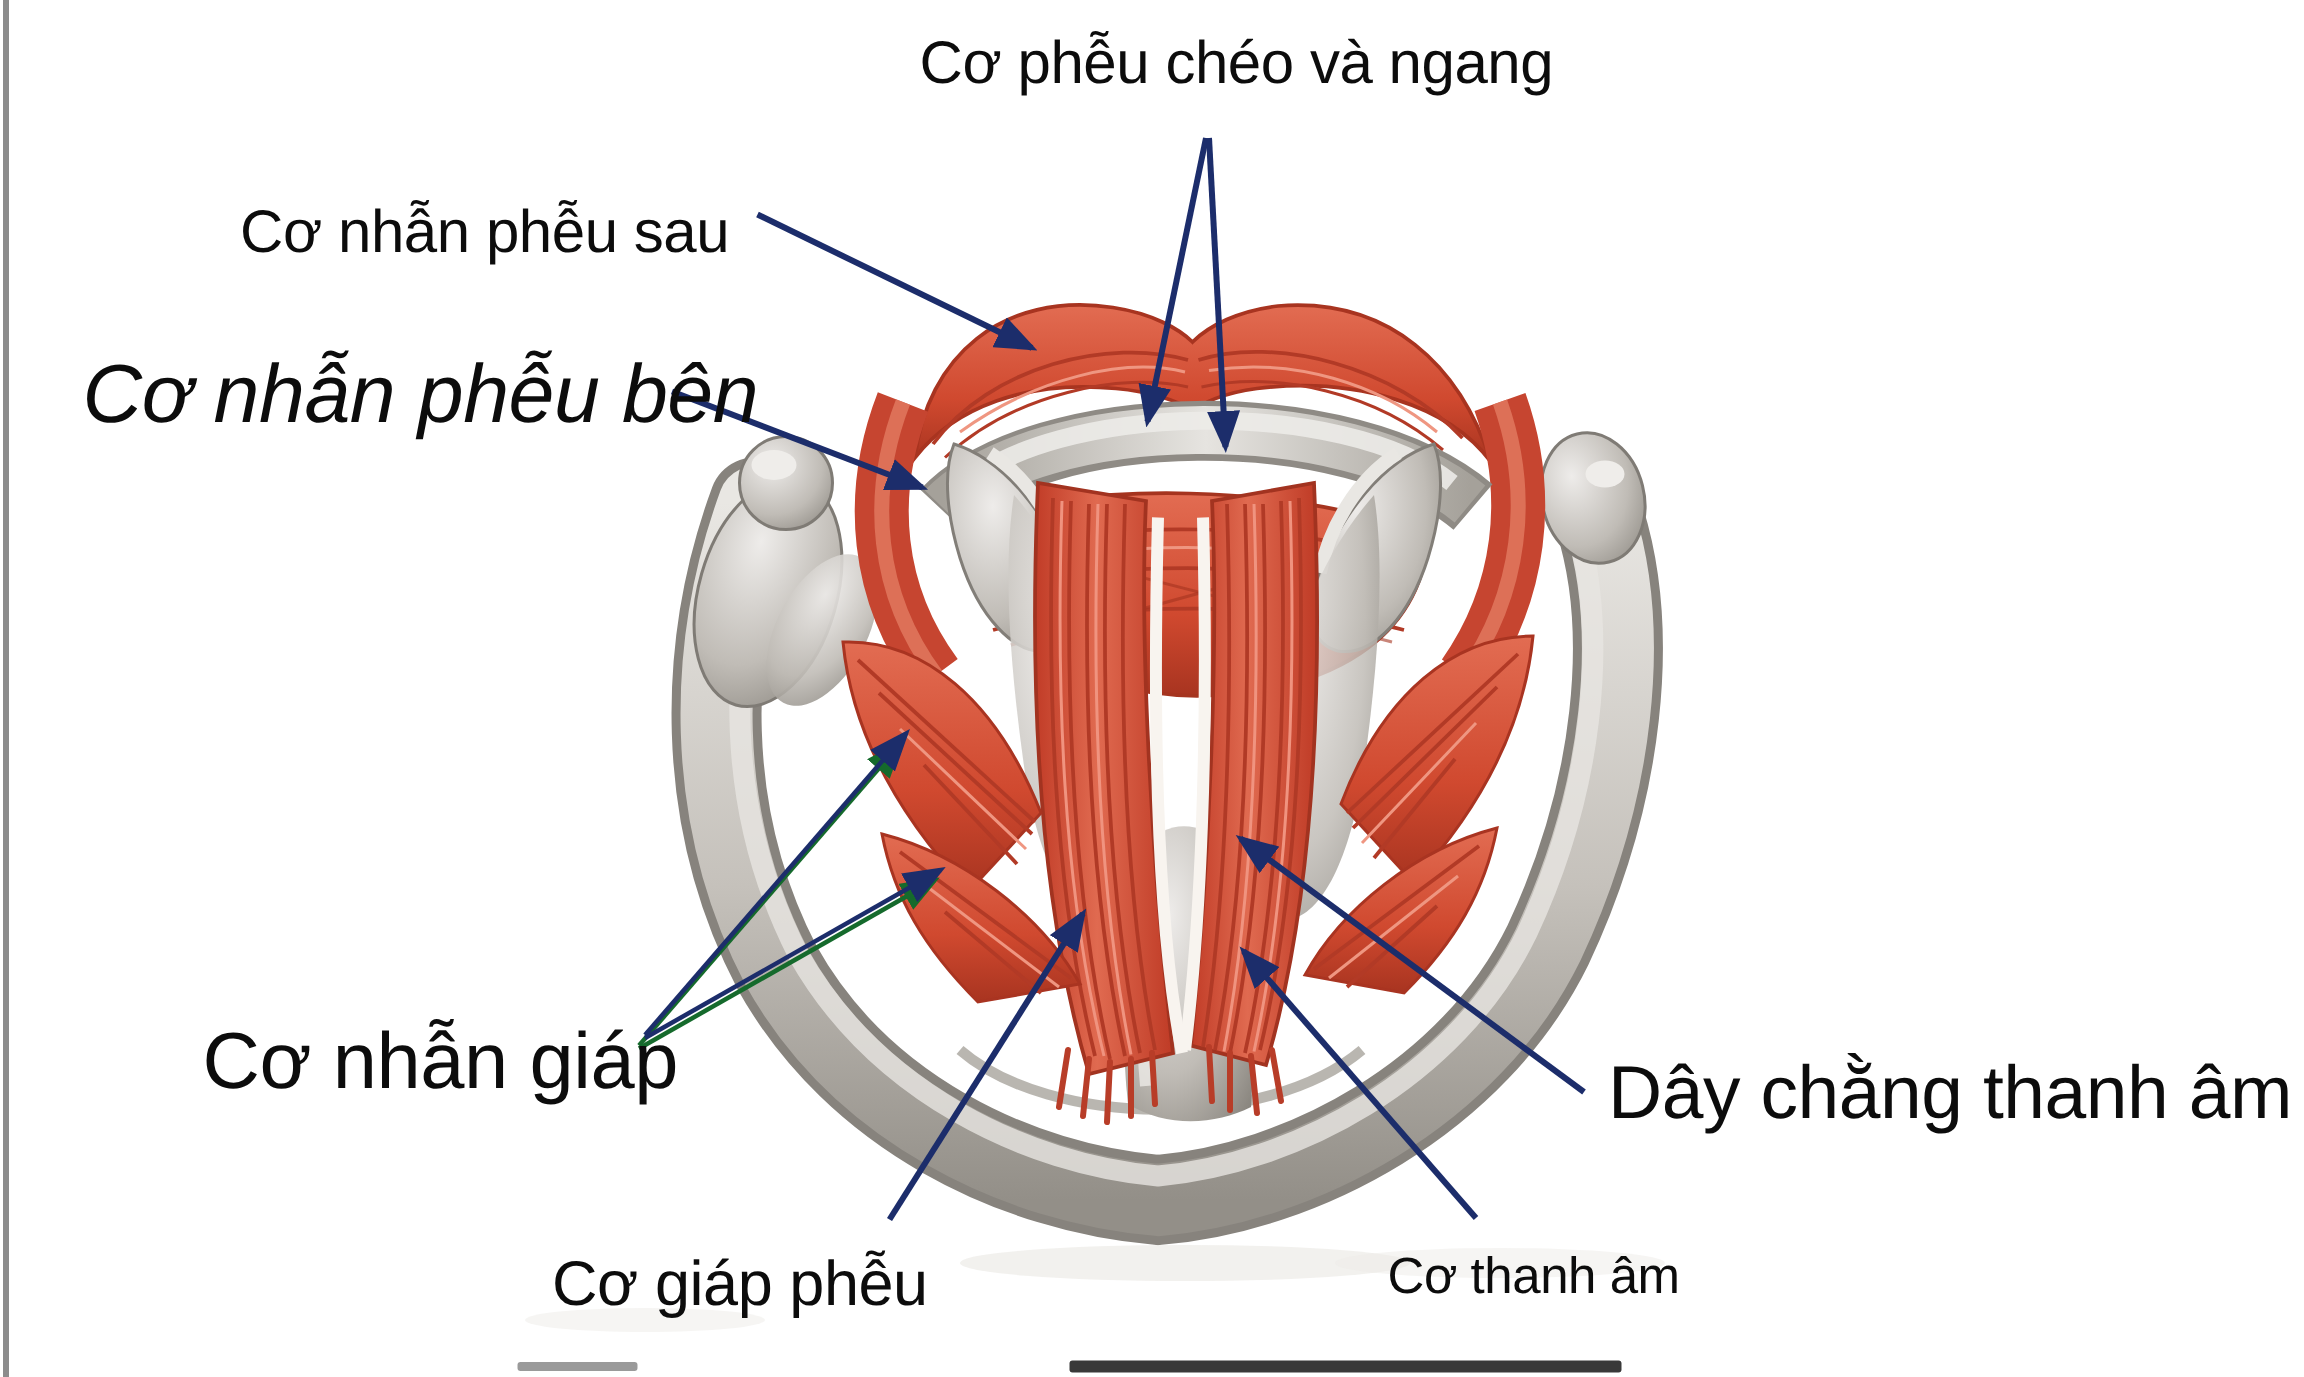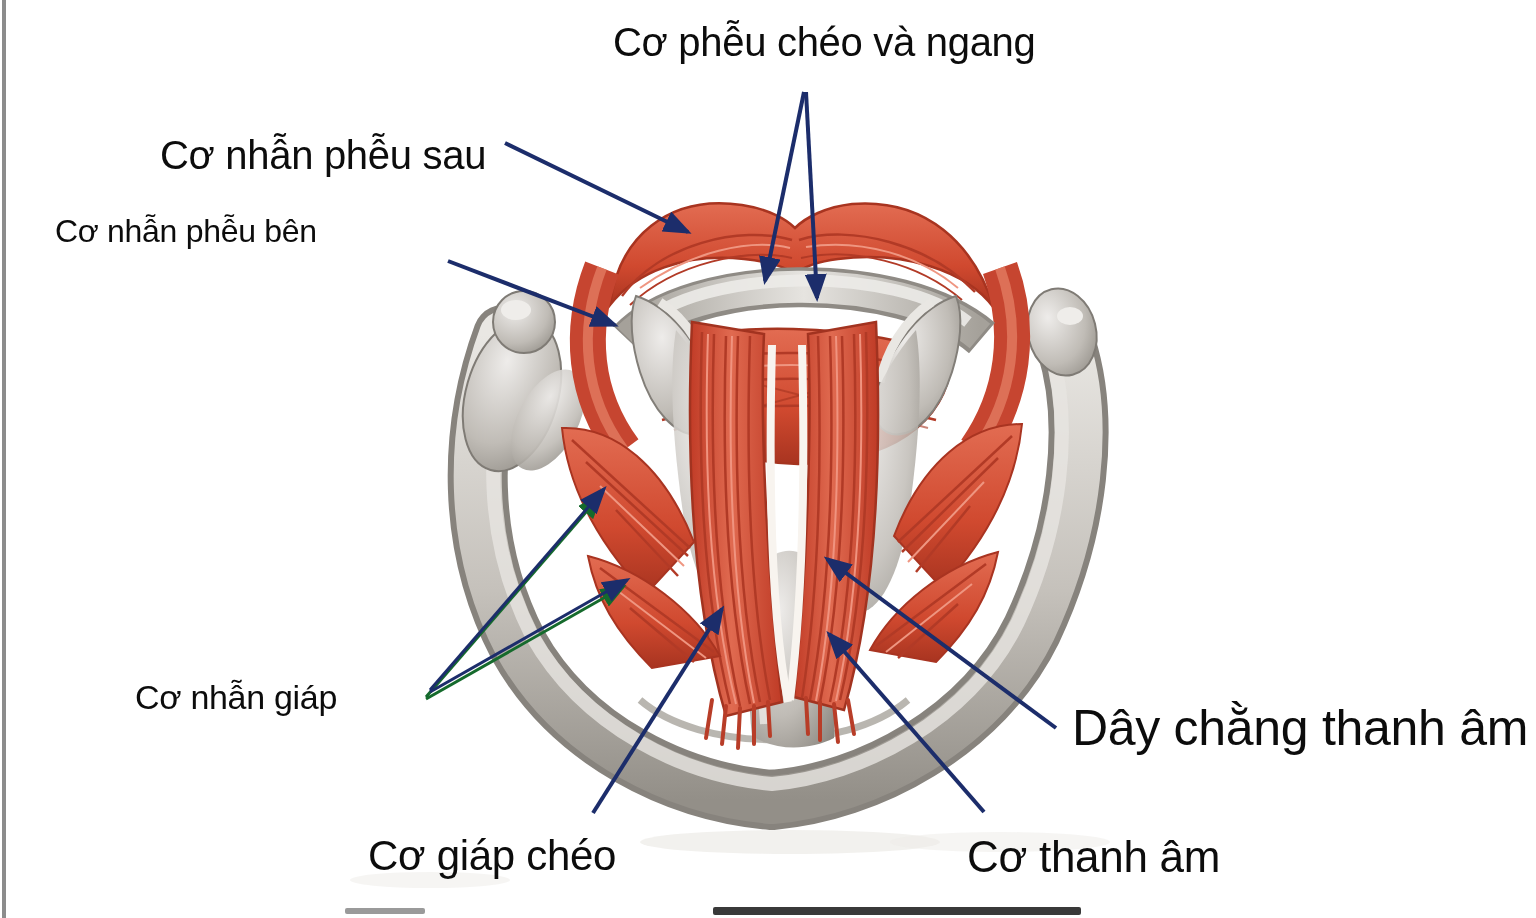--- a/index.html
+++ b/index.html
@@ -17,24 +17,24 @@
   .fig-label{
     position:absolute;
     font-size:40px;
     line-height:1.1;
     color:#0c0c0c;
     white-space:nowrap;
     letter-spacing:-0.3px;
   }
   .lbl-top      {left:613px; top:20px;}
   .lbl-sau      {left:160px; top:99px;margin-top:34px;}
-  .lbl-ben      {left:55px;  top:214px; font-size:32px;}
-  .lbl-giap     {left:135px; top:679px; font-size:34px;}
+  .lbl-ben      {left:55px;  top:232px; font-size:55px;font-style:italic;}
+  .lbl-giap     {left:135px; top:679px; font-size:53px;}
   .lbl-giappheu {left:368px; top:833px; font-size:42px;}
-  .lbl-thanham  {left:967px; top:833px; font-size:44px;}
+  .lbl-thanham  {left:925px; top:833px; font-size:34px;}
   .lbl-daychang {left:1072px;top:701px; font-size:50px;}
   .art{position:absolute;left:0;top:0;}
   .cutoff-bar{
     position:absolute;background:#1e1e1e;border-radius:2px;
   }
   .cutoff-main{left:713px;top:907px;width:368px;height:8px;opacity:.88;}
   .cutoff-small{left:345px;top:908px;width:80px;height:6px;opacity:.45;}
 </style>
 </head>
 <body>
@@ -253,19 +253,19 @@
       <g>
         <line x1="1056" y1="728" x2="827" y2="559" stroke="#1c2d6b" stroke-width="4" marker-end="url(#headBlue)"></line>
       </g>
     </g>
   </svg>
 
   <div class="fig-label lbl-top">Cơ phễu chéo và ngang</div>
   <div class="fig-label lbl-sau">Cơ nhẫn phễu sau</div>
   <div class="fig-label lbl-ben">Cơ nhẫn phễu bên</div>
   <div class="fig-label lbl-giap">Cơ nhẫn giáp</div>
-  <div class="fig-label lbl-giappheu">Cơ giáp chéo</div>
+  <div class="fig-label lbl-giappheu">Cơ giáp phễu</div>
   <div class="fig-label lbl-thanham">Cơ thanh âm</div>
   <div class="fig-label lbl-daychang">Dây chằng thanh âm</div>
 
   <div class="cutoff-bar cutoff-main"></div>
   <div class="cutoff-bar cutoff-small"></div>
 </div>
 
 </body></html>

